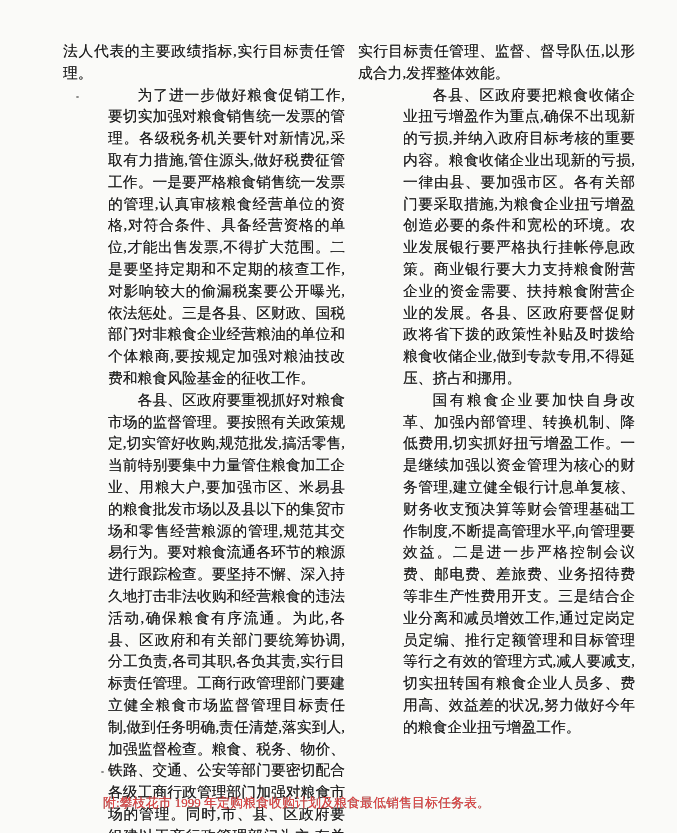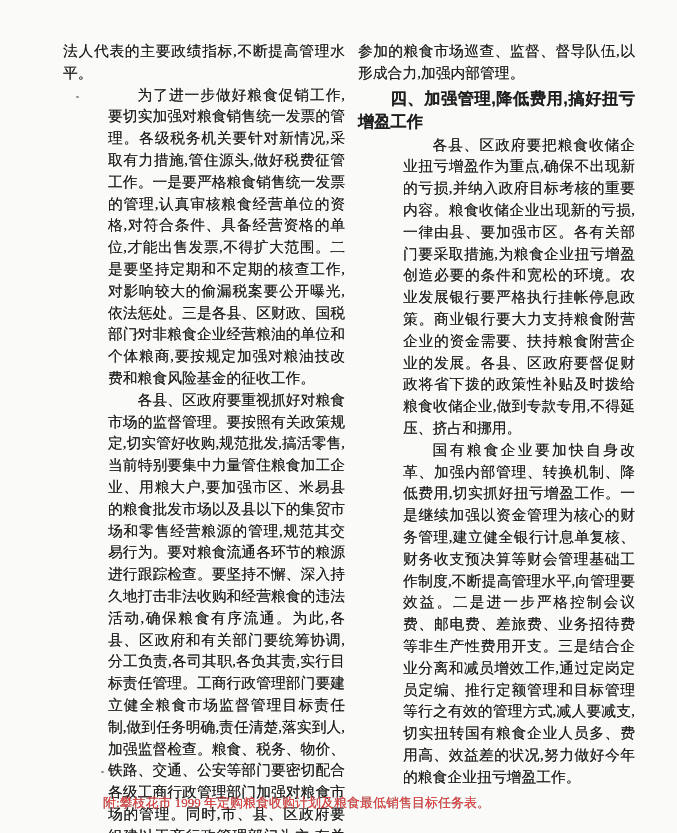--- a/index.html
+++ b/index.html
@@ -66,27 +66,26 @@
     border-radius: 0 0 4px 0;
   }
 </style>
 </head>
 <body>
 
 <div class="page">
 
   <div class="columns">
     <div class="col left">
-        <p class="cont">法人代表的主要政绩指标,不断提高管理水平。</p>
+        <p class="cont">法人代表的主要政绩指标,实行目标责任管理。</p>
         <p class="body">为了进一步做好粮食促销工作,要切实加强对粮食销售统一发票的管理。各级税务机关要针对新情况,采取有力措施,管住源头,做好税费征管工作。一是要严格粮食销售统一发票的管理,认真审核粮食经营单位的资格,对符合条件、具备经营资格的单位,才能出售发票,不得扩大范围。二是要坚持定期和不定期的核查工作,对影响较大的偷漏税案要公开曝光,依法惩处。三是各县、区财政、国税部门对非粮食企业经营粮油的单位和个体粮商,要按规定加强对粮油技改费和粮食风险基金的征收工作。</p>
         <p class="body">各县、区政府要重视抓好对粮食市场的监督管理。要按照有关政策规定,切实管好收购,规范批发,搞活零售,当前特别要集中力量管住粮食加工企业、用粮大户,要加强市区、米易县的粮食批发市场以及县以下的集贸市场和零售经营粮源的管理,规范其交易行为。要对粮食流通各环节的粮源进行跟踪检查。要坚持不懈、深入持久地打击非法收购和经营粮食的违法活动,确保粮食有序流通。为此,各县、区政府和有关部门要统筹协调,分工负责,各司其职,各负其责,实行目标责任管理。工商行政管理部门要建立健全粮食市场监督管理目标责任制,做到任务明确,责任清楚,落实到人,加强监督检查。粮食、税务、物价、铁路、交通、公安等部门要密切配合各级工商行政管理部门加强对粮食市场的管理。同时,市、县、区政府要组建以工商行政管理部门为主,有关部门</p>
       </div>
     <div class="col right">
-        <p class="cont">参加的粮食市场巡查、监督、督导队伍,以形成合力,加强内部管理。</p>
-        <p class="heading">四、加强管理,降低费用,搞好扭亏增盈工作</p>
+        <p class="cont">实行目标责任管理、监督、督导队伍,以形成合力,发挥整体效能。</p>
         <p class="body">各县、区政府要把粮食收储企业扭亏增盈作为重点,确保不出现新的亏损,并纳入政府目标考核的重要内容。粮食收储企业出现新的亏损,一律由县、要加强市区。各有关部门要采取措施,为粮食企业扭亏增盈创造必要的条件和宽松的环境。农业发展银行要严格执行挂帐停息政策。商业银行要大力支持粮食附营企业的资金需要、扶持粮食附营企业的发展。各县、区政府要督促财政将省下拨的政策性补贴及时拨给粮食收储企业,做到专款专用,不得延压、挤占和挪用。</p>
         <p class="body">国有粮食企业要加快自身改革、加强内部管理、转换机制、降低费用,切实抓好扭亏增盈工作。一是继续加强以资金管理为核心的财务管理,建立健全银行计息单复核、财务收支预决算等财会管理基础工作制度,不断提高管理水平,向管理要效益。二是进一步严格控制会议费、邮电费、差旅费、业务招待费等非生产性费用开支。三是结合企业分离和减员增效工作,通过定岗定员定编、推行定额管理和目标管理等行之有效的管理方式,减人要减支,切实扭转国有粮食企业人员多、费用高、效益差的状况,努力做好今年的粮食企业扭亏增盈工作。</p>
       </div>
   </div>
 
   <p class="footer-note">附:攀枝花市 1999 年定购粮食收购计划及粮食最低销售目标任务表。</p>
 
   <span class="speck s1"></span>
   <span class="speck s2"></span>
   <span class="mark"></span>

